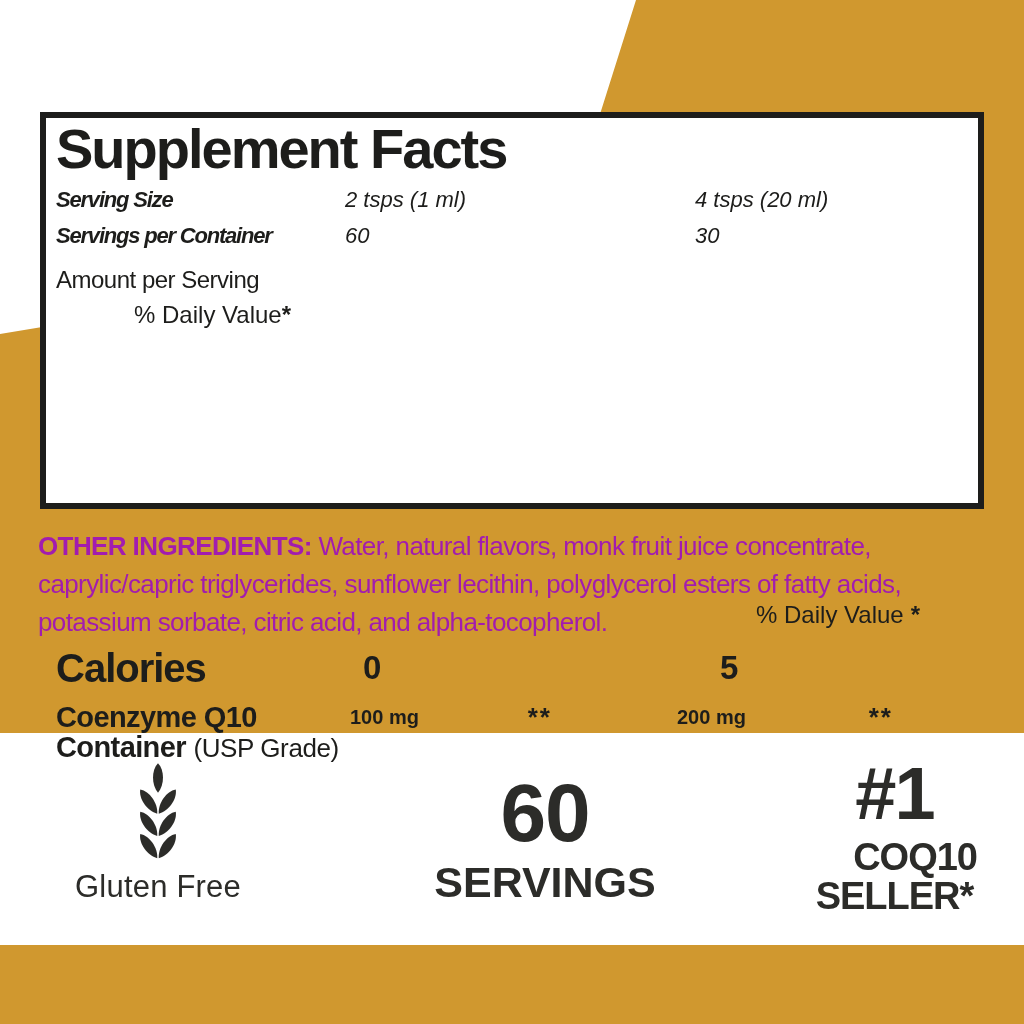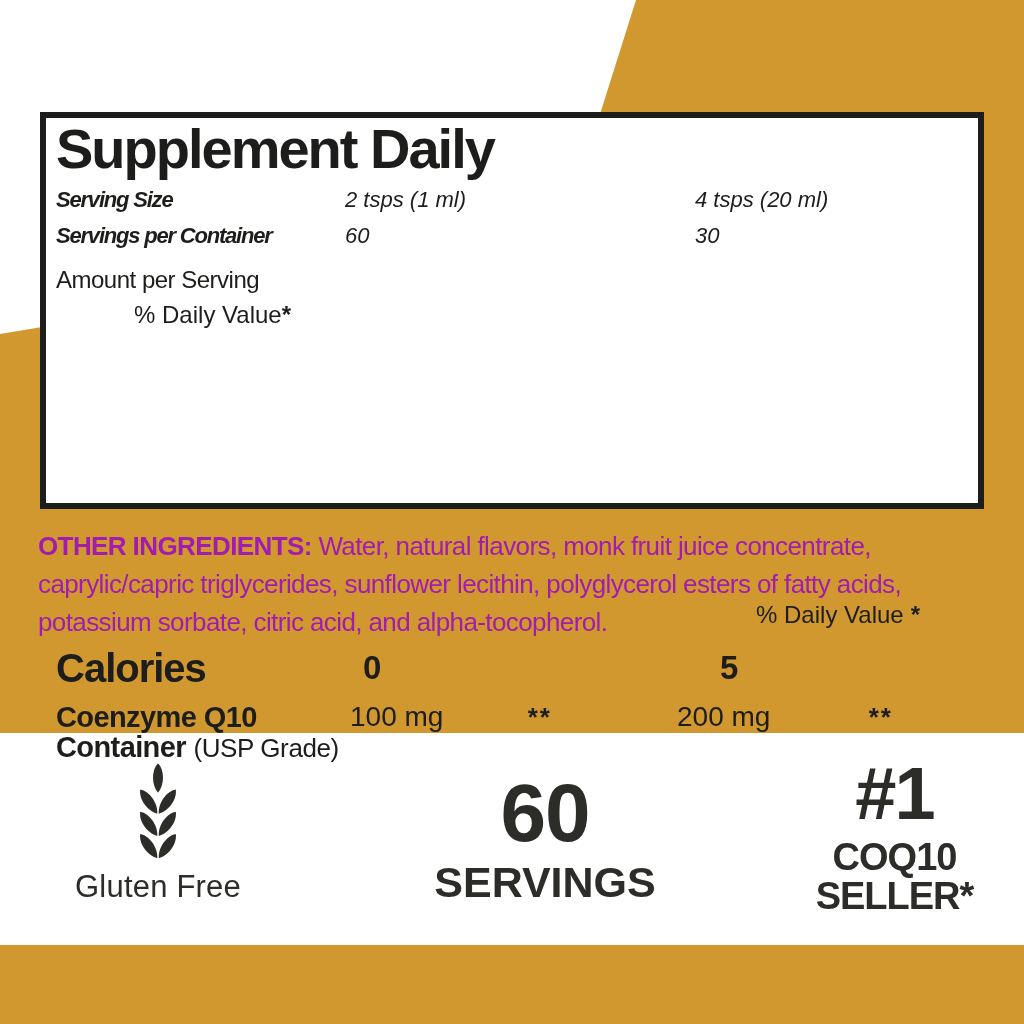--- a/index.html
+++ b/index.html
@@ -59,21 +59,21 @@
   .cal-num{font-size:33px;font-weight:800;padding-top:3px;}
   .cal-row .c2{padding-left:35px;}
   .cal-row .c3{padding-left:92px;}
 
   .thin{display:flex;height:2px;}
   .thin .seg{background:#1d1d1b;height:100%;}
 
   .q10-row{padding-top:12px;}
   .q10-name{font-size:29px;line-height:30px;font-weight:bold;letter-spacing:-0.6px;}
   .q10-note{font-weight:normal;font-size:26px;letter-spacing:-0.4px;}
-  .q10-amt{font-size:28px;line-height:30px;}
+  .q10-amt{font-size:20px;line-height:30px;font-weight:bold;}
   .q10-row .c2{display:flex;padding-left:22px;}
   .q10-row .c2 .stars{margin-left:auto;padding-right:63px;}
   .q10-row .c3{display:flex;padding-left:49px;}
   .q10-row .c3 .stars{margin-left:auto;padding-right:85px;}
   .stars{font-weight:bold;font-size:26px;letter-spacing:2px;}
 
   .bar.pre-foot{margin-top:11px;}
   .footnotes{padding:7px 0 0 10px;font-size:20px;font-weight:700;line-height:23px;letter-spacing:-0.3px;}
 
   
@@ -88,33 +88,33 @@
   .gluten{left:53px;top:760px;width:210px;}
   .wheat-svg{display:block;margin:0 auto;}
   .gluten-label{margin-top:5px;font-size:31px;letter-spacing:0.2px;}
 
   .servings{left:420px;top:772px;width:250px;}
   .servings-number{font-size:82px;line-height:82px;font-weight:700;letter-spacing:-1px;}
   .servings-label{margin-top:7px;font-size:43px;line-height:43px;font-weight:700;letter-spacing:0px;}
 
   .seller{left:812px;top:756px;width:165px;}
   .seller-rank{font-size:74px;line-height:76px;font-weight:800;letter-spacing:-2px;}
-  .seller-line1{margin-top:6px;font-size:38px;line-height:38px;font-weight:800;letter-spacing:-1px;}
+  .seller-line1{margin-top:6px;font-size:38px;line-height:38px;font-weight:800;letter-spacing:-1px;text-align:right;}
   .seller-line2{font-size:38px;line-height:40px;font-weight:800;letter-spacing:-1px;}
 </style>
 </head>
 <body>
 
 <div>
 
   <div class="bg-gold-main" style="background: rgb(208, 152, 47);"></div>
   <div class="bg-gold-bottom" style="background: rgb(208, 152, 47);"></div>
 
   <div class="panel">
-    <div class="sf-title">Supplement Daily</div>
+    <div class="sf-title">Supplement Facts</div>
 
     <div class="serving-rows">
       <div class="row serving-row">
         <div class="c1">Serving Size</div>
         <div class="g1"></div>
         <div class="c2">2 tsps (1 ml)</div>
         <div class="g2"></div>
         <div class="c3">4 tsps (20 ml)</div>
       </div>
       <div class="row serving-row">

